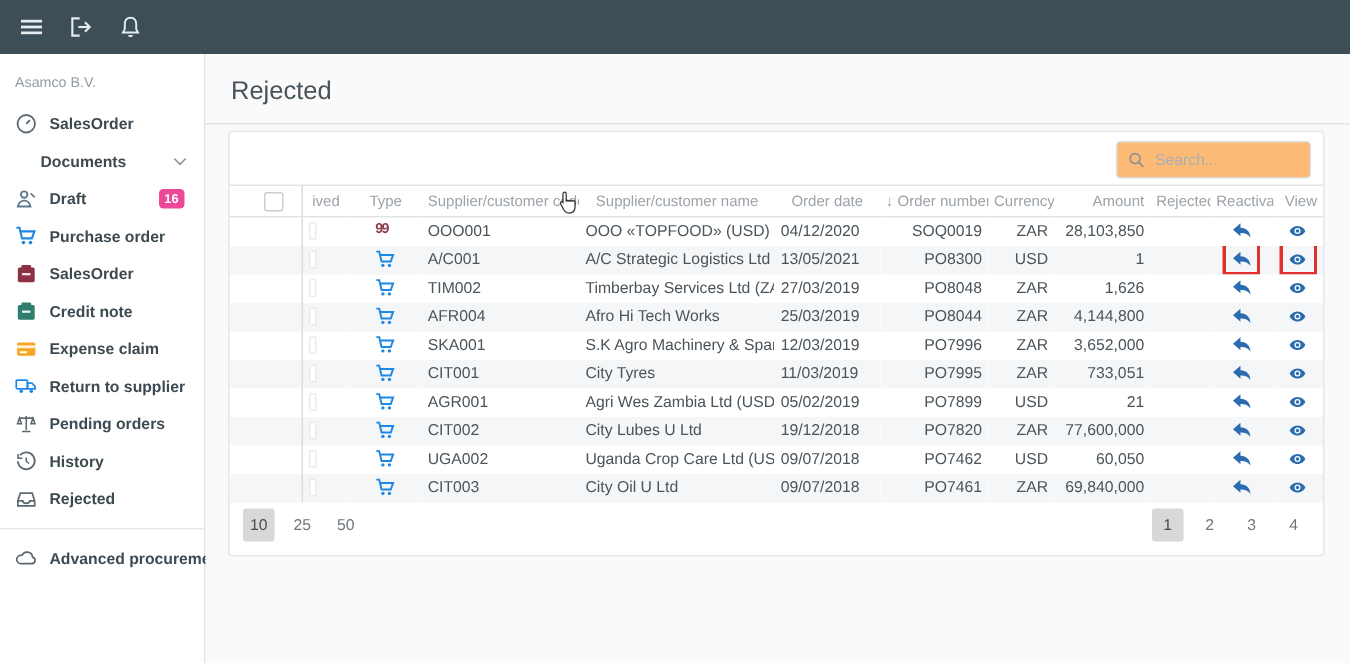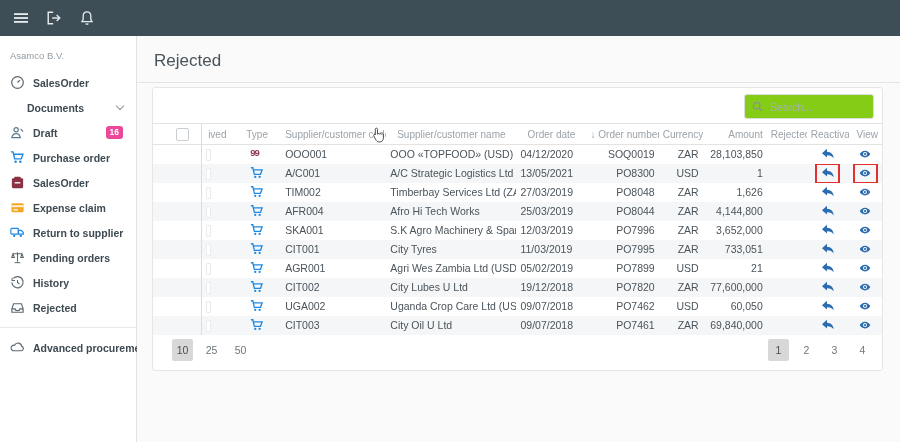--- a/index.html
+++ b/index.html
@@ -35,21 +35,21 @@
 
   
   .main { flex:1; position:relative; background:#FAFAFA; }
   .page-title { margin:15px 0 0 17px; font-size:17px; font-weight:400; color:#49535B; }
   .title-rule { height:1px; background:#E4E4E4; margin-top:11px; }
 
   .card { margin:4px 17px 0 15px; background:#fff; border:1px solid #E6E6E6; border-radius:3px;
           height:284px; position:relative; }
   .card-top { height:35px; position:relative; }
   .search { position:absolute; right:8px; top:6px; width:130px; height:25px; border:1px solid #DCDCDC;
-            border-radius:3px; display:flex; align-items:center; padding:0 7px; background:#84cc16; }
+            border-radius:3px; display:flex; align-items:center; padding:0 7px; background:#fdba74; }
   .search svg { width:11px; height:11px; flex:none; margin-right:5px; }
   .search input { border:none; outline:none; font-size:10.5px; color:#555; width:100%; background:transparent;
                   font-family:"Liberation Sans", sans-serif; }
   .search input::placeholder { color:#A9AFB4; }
 
   table { width:100%; border-collapse:collapse; table-layout:fixed; font-size:10.5px; color:#4A545B; }
   thead th { height:21px; font-weight:400; font-size:10px; color:#9CA3A9; border-top:1px solid #E3E3E3;
              border-bottom:1px solid #E3E3E3; text-align:center; padding:0 4px; overflow:hidden; white-space:nowrap; }
   tbody td { height:19px; padding:0 4px; overflow:hidden; white-space:nowrap; }
   tbody tr:nth-child(even) { background:#F4F6F7; }
@@ -60,21 +60,21 @@
             border-radius:1px; vertical-align:middle; }
   .cbx { width:13px; height:13px; border:1px solid #CBCED1; border-radius:2px; background:#fff;
          display:inline-block; margin-left:12px; vertical-align:middle; cursor:pointer; }
   .type-ico { display:inline-flex; width:14px; height:14px; vertical-align:middle; }
   .type-ico svg { width:100%; height:100%; }
   .quote-glyph { color:#8E3B50; font-weight:700; font-size:9.5px; letter-spacing:-1px; }
   .actwrap { display:inline-flex; align-items:center; justify-content:center; width:21px; height:17px; cursor:pointer; }
   .actwrap svg { width:14px; height:12px; }
   .actwrap.ann { box-shadow:0 0 0 2px var(--ann,#E0312E); }
 
-  .pager { position:absolute; bottom:9px; left:19px; right:9px; display:flex; align-items:center;
+  .pager { position:absolute; bottom:9px; left:9px; right:9px; display:flex; align-items:center;
            font-size:10.5px; color:#6E777D; }
   .pgbtn { min-width:21px; height:22px; display:inline-flex; align-items:center; justify-content:center;
            padding:0 4px; margin-right:8px; border-radius:2px; cursor:pointer; }
   .pgbtn.sel { background:#D8D8D8; color:#454E54; }
   .pages { margin-left:auto; display:flex; }
   .pages .pgbtn { margin-right:0; margin-left:7px; }
 
   .cursor { position:absolute; left:372px; top:127px; width:14px; height:17px; z-index:20; pointer-events:none; }
 </style>
 </head>
@@ -146,20 +146,30 @@
       </div>
       <div class="nav-item">
         <span class="ico">
             <svg viewBox="0 0 16 16">
               <rect x="4.5" y="1.8" width="7" height="3" rx="1" fill="#8C3044"></rect>
               <rect x="2" y="3.5" width="12" height="10.5" rx="1.2" fill="#8C3044"></rect>
               <rect x="5" y="7.5" width="6" height="1.6" fill="#fff" opacity=".9"></rect>
             </svg>
           </span>
         <span>SalesOrder</span>
+      </div>
+      <div class="nav-item">
+        <span class="ico">
+            <svg viewBox="0 0 16 16">
+              <rect x="4.5" y="1.8" width="7" height="3" rx="1" fill="#2F7D6D"></rect>
+              <rect x="2" y="3.5" width="12" height="10.5" rx="1.2" fill="#2F7D6D"></rect>
+              <rect x="5" y="7.5" width="6" height="1.6" fill="#fff" opacity=".9"></rect>
+            </svg>
+          </span>
+        <span>Credit note</span>
       </div>
       <div class="nav-item">
         <span class="ico">
             <svg viewBox="0 0 16 16">
               <rect x="1.5" y="3.5" width="13" height="9.5" rx="1.2" fill="#F5A623"></rect>
               <rect x="1.5" y="5.6" width="13" height="2" fill="#fff" opacity=".85"></rect>
               <rect x="3.5" y="9.8" width="5" height="1.4" fill="#fff"></rect>
             </svg>
           </span>
         <span>Expense claim</span>

